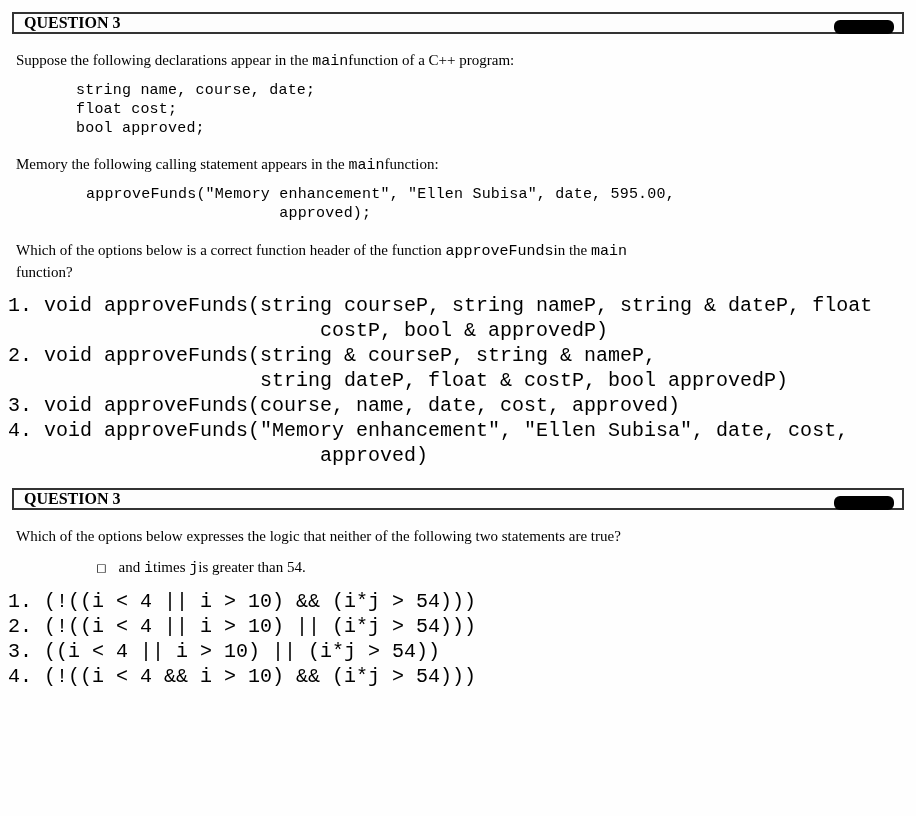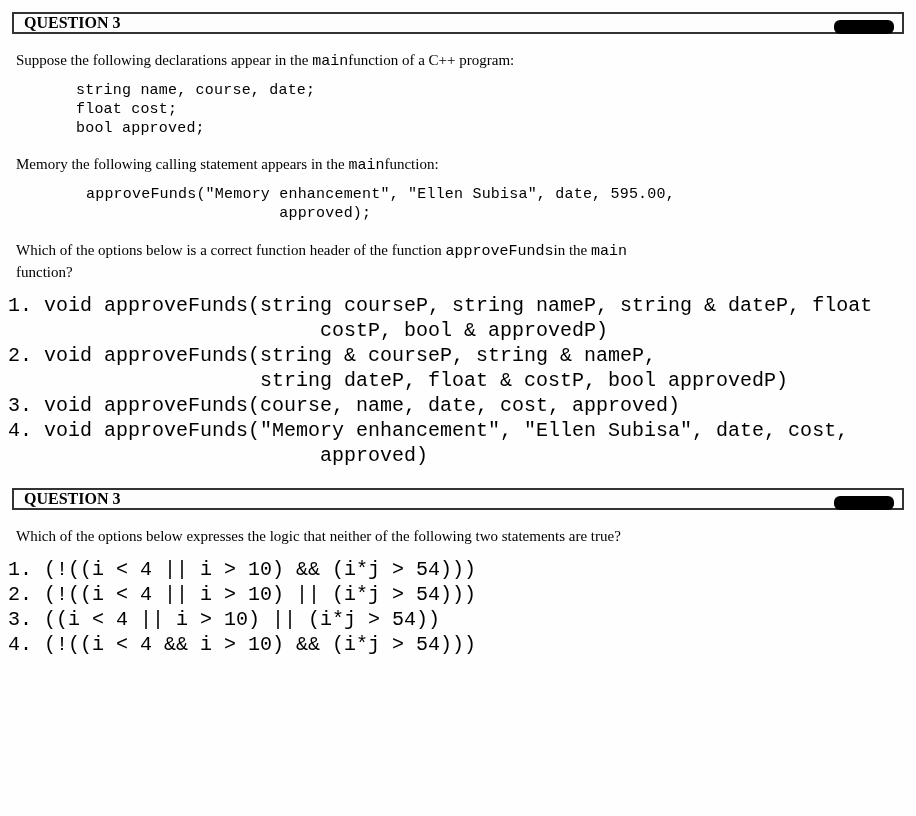--- a/index.html
+++ b/index.html
@@ -115,20 +115,23 @@
 
 <div class="question-header">
   <span>QUESTION 3</span>
   <div class="redact"></div>
 </div>
 
 <div class="content-block">
   <p>Which of the options below expresses the logic that neither of the following two statements are true?</p>
 
   <ul class="sub-list">
+    <li class="bullet-sq">
+      <span>and </span><span class="inline-mono">i</span><span>times </span><span class="inline-mono">j</span><span>is greater than 54.</span>
+    </li>
   </ul>
 
   <ol class="option-list">
     <li>(!((i &lt; 4 || i &gt; 10) &amp;&amp; (i*j &gt; 54)))</li>
     <li>(!((i &lt; 4 || i &gt; 10) || (i*j &gt; 54)))</li>
     <li>((i &lt; 4 || i &gt; 10) || (i*j &gt; 54))</li>
     <li>(!((i &lt; 4 &amp;&amp; i &gt; 10) &amp;&amp; (i*j &gt; 54)))</li>
   </ol>
 </div>
 

